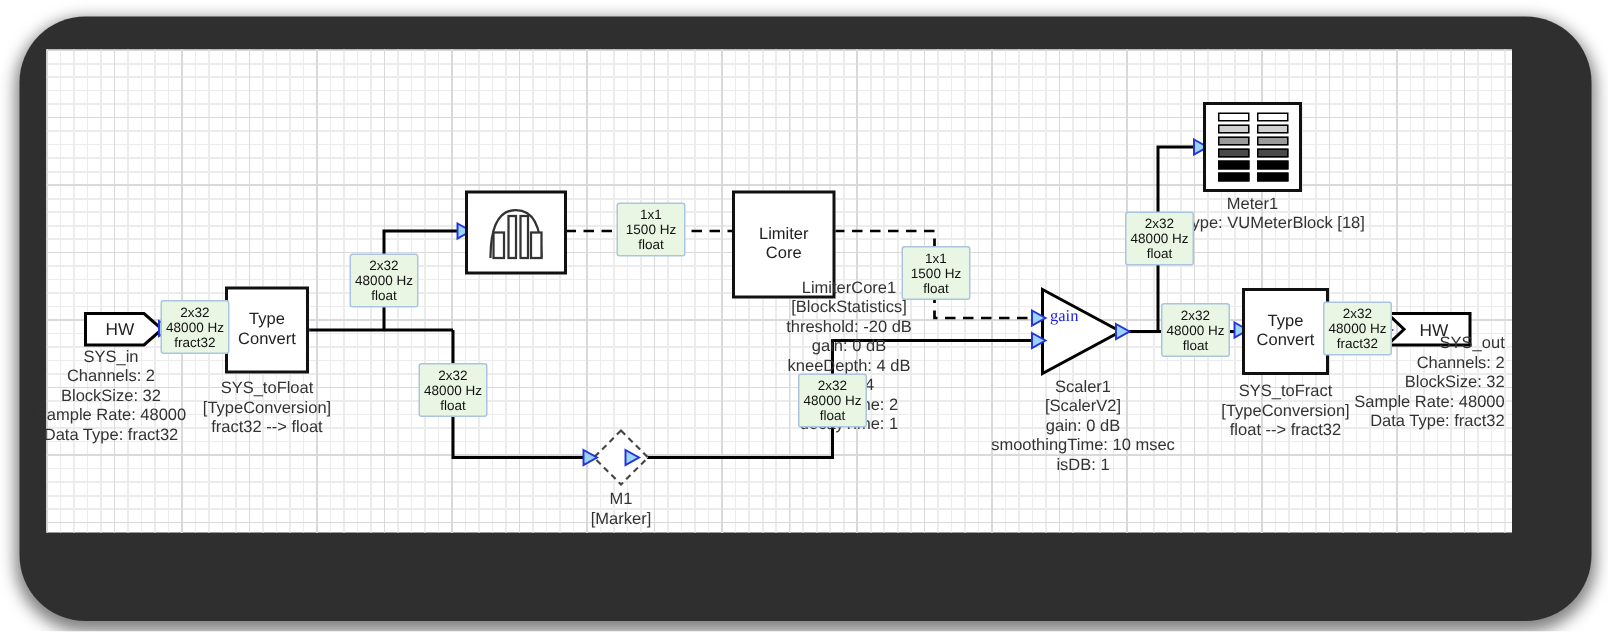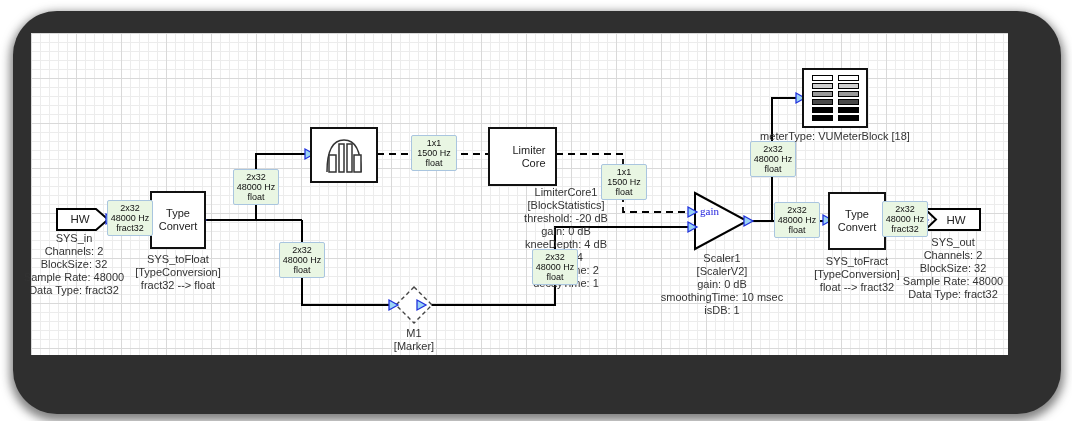--- a/index.html
+++ b/index.html
@@ -96,21 +96,21 @@
   <div class="block" style="left:310px;top:127px;width:68px;height:56px;">
     <svg width="48" height="40" viewBox="0 0 48 40">
       <path d="M7,37 Q7,5 24,5 Q41,5 41,37" fill="none" stroke="#333" stroke-width="1.5"></path>
       <rect x="9" y="20" width="7" height="17" fill="#fff" stroke="#333" stroke-width="1.5"></rect>
       <rect x="19" y="9" width="5" height="28" fill="#fff" stroke="#333" stroke-width="1.5"></rect>
       <rect x="27" y="9" width="5" height="28" fill="#fff" stroke="#333" stroke-width="1.5"></rect>
       <rect x="34" y="20" width="7" height="17" fill="#fff" stroke="#333" stroke-width="1.5"></rect>
     </svg>
   </div>
 
-  <div class="block" style="left:488px;top:127px;width:69px;height:59px;text-align:right;">
+  <div class="block" style="left:488px;top:127px;width:69px;height:72px;">
     <span class="ttl">Limiter Core</span>
   </div>
 
   <div class="block" style="left:802px;top:68px;width:66px;height:60px;">
     <div class="vubars">
       <div class="vucol">
           <i></i>
           <i></i>
           <i></i>
           <i></i>
@@ -167,30 +167,31 @@
 
   <div class="caption" style="left:722px;top:252px;">
     <span>Scaler1</span>
     <span>[ScalerV2]</span>
     <span>gain: 0 dB</span>
     <span>smoothingTime: 10 msec</span>
     <span>isDB: 1</span>
   </div>
 
   <div class="caption" style="left:835px;top:130px;">
+    <span>Meter1</span>
     <span>meterType: VUMeterBlock [18]</span>
   </div>
 
   <div class="caption" style="left:857px;top:255px;">
     <span>SYS_toFract</span>
     <span>[TypeConversion]</span>
     <span>float --&gt; fract32</span>
   </div>
 
-  <div class="caption" style="left:953px;top:236px;">
+  <div class="caption" style="left:953px;top:223px;text-align:right;">
     <span>SYS_out</span>
     <span>Channels: 2</span>
     <span>BlockSize: 32</span>
     <span>Sample Rate: 48000</span>
     <span>Data Type: fract32</span>
   </div>
 
   <div class="wlabel" style="left:107px;top:200px;">
     <span>2x32</span>
     <span>48000 Hz</span>

